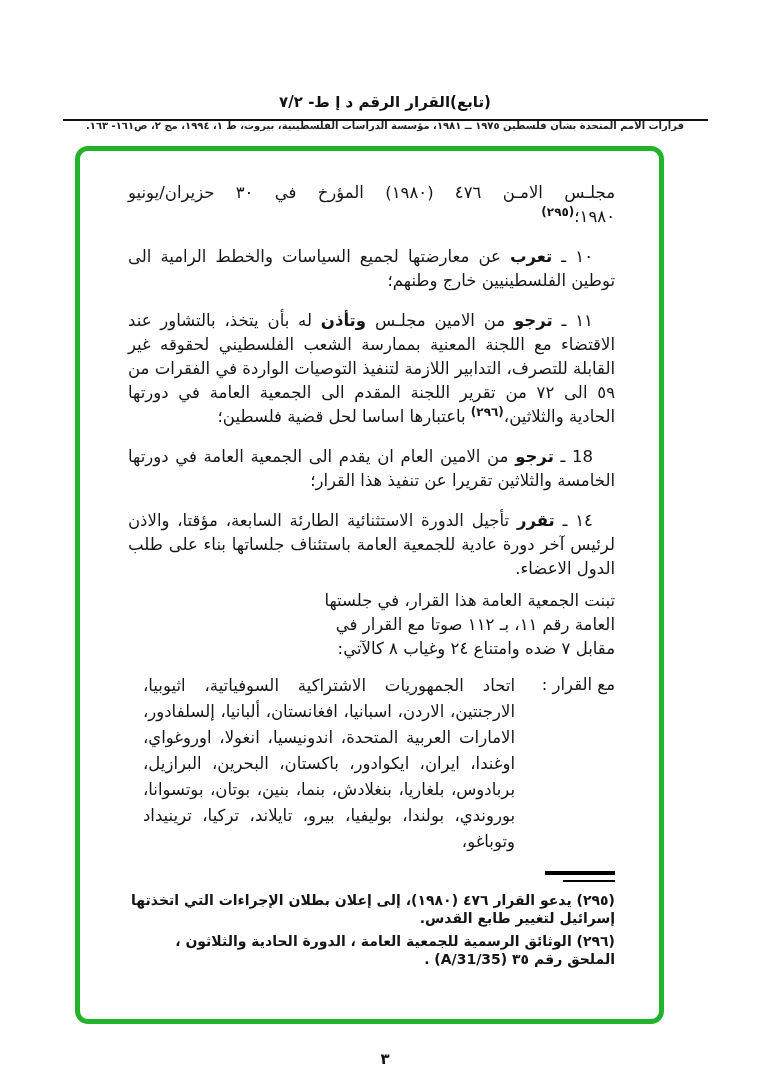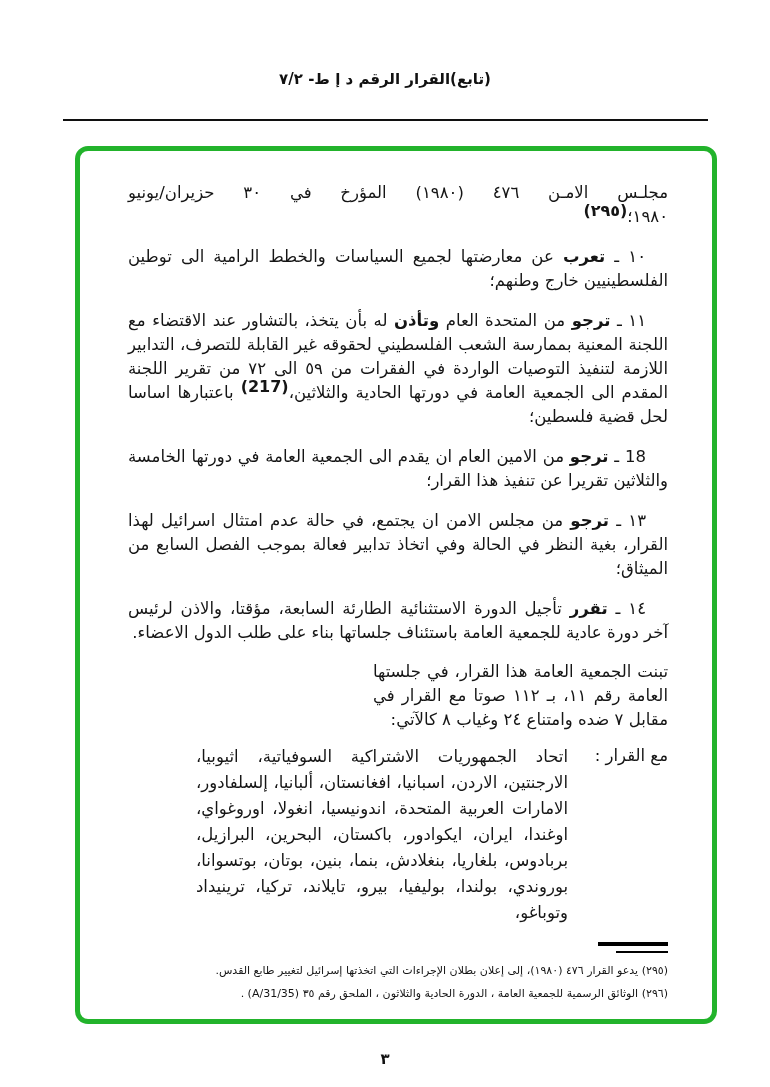--- a/index.html
+++ b/index.html
@@ -3,104 +3,100 @@
 <meta charset="utf-8">
 <style>
   * { margin:0; padding:0; box-sizing:border-box; }
   html,body { background:#ffffff; }
   body {
     width:770px; height:1087px; position:relative; overflow:hidden;
     font-family:"DejaVu Sans", sans-serif; color:#181818;
   }
   
   .page-header { position:absolute; top:70px; left:0; width:770px; text-align:center; direction:rtl; }
-  .header-title { font-size:15px; font-weight:bold; letter-spacing:.3px; color:#111; }
+  .header-title { font-size:15px; font-weight:bold; letter-spacing:.3px; color:#111;margin-top:23px; }
   .header-source { font-size:10px; font-weight:bold; margin-top:9px; color:#222; }
   .header-rule { position:absolute; top:119px; left:63px; width:645px; height:2px; background:#101010; }
 
   
   .scan-frame {
-    position:absolute; left:75px; top:146px; width:642px; height:878px;
+    position:absolute; left:75px; top:146px; width:589px; height:878px;
     border:5px solid #22b32b; border-radius:13px;
     padding:30px 44px 0 48px; direction:rtl; overflow:hidden; background:#fff;
   }
   .doc-body { font-size:16.5px; line-height:24px; text-align:justify; color:#151515; }
 
   .jline { display:block; text-align-last:justify; }
   .iline2 { display:block; }
-  sup.ref { font-size:16px; vertical-align:super; line-height:0; font-weight:bold; }
+  sup.ref { font-size:12px; vertical-align:super; line-height:0; font-weight:bold; }
 
   .clause { margin-top:16px; text-indent:22px; }
   .cnum { font-weight:normal; }
   .lead { font-weight:bold; }
 
   .adoption {
-    margin-top:15px; width:295px; line-height:24px;
+    margin-top:8px; width:295px; text-align:right; line-height:24px;
   }
 
   .vote { display:flex; margin-top:12px; gap:14px; align-items:flex-start; }
   .vote-label { flex:0 0 86px; white-space:nowrap; }
   .vote-countries { width:372px; text-align:justify; line-height:26px; }
 
   .fn-sep { margin-top:16px; }
   .fn-rule { background:#000; }
   .fn-rule-1 { width:70px; height:4px; }
   .fn-rule-2 { width:52px; height:2px; margin-top:5px; }
 
   .footnotes { margin-top:9px; }
-  .footnote { font-size:11px; font-weight:normal; line-height:18px; text-align:right; margin-top:5px; color:#141414; }
+  .footnote { font-size:14px; font-weight:bold; line-height:18px; text-align:right; margin-top:5px; color:#141414; }
 
   
   .page-number {
     position:absolute; top:1050px; left:0; width:770px; text-align:center;
     font-size:15px; font-weight:bold; color:#111;
   }
 </style>
 </head>
 <body>
 
 <header class="page-header">
   <div class="header-title">(تابع)القرار الرقم  د إ ط-  ٧/٢</div>
+  <div class="header-source">قرارات الأمم المتحدة بشأن فلسطين ١٩٧٥ ــ ١٩٨١، مؤسسة الدراسات الفلسطينية، بيروت، ط ١، ١٩٩٤، مج ٢، ص١٦١- ١٦٣.</div>
 </header>
 <div class="header-rule"></div>
 
 <section class="scan-frame">
   <div class="doc-body">
 
     <p class="intro">
       <span class="jline">مجلـس الامـن ٤٧٦ (١٩٨٠) المؤرخ في ٣٠ حزيران/يونيو</span>
       <span class="iline2"><span>١٩٨٠؛</span><sup class="ref">(٢٩٥)</sup></span>
     </p>
 
     <p class="clause">
       <span class="cnum">١٠ ـ</span>
       <b class="lead">تعرب</b>
       <span>عن معارضتها لجميع السياسات والخطط الرامية الى توطين الفلسطينيين خارج وطنهم؛</span>
     </p>
 
     <p class="clause">
       <span class="cnum">١١ ـ</span>
       <b class="lead">ترجو</b>
-      <span>من المتحدة العام</span>
+      <span>من الامين مجلـس</span>
       <b class="lead">وتأذن</b>
-      <span>له بأن يتخذ، بالتشاور عند الاقتضاء مع اللجنة المعنية بممارسة الشعب الفلسطيني لحقوقه غير القابلة للتصرف، التدابير اللازمة لتنفيذ التوصيات الواردة في الفقرات من ٥٩ الى ٧٢ من تقرير اللجنة المقدم الى الجمعية العامة في دورتها الحادية والثلاثين،</span><sup class="ref">(217)</sup>
+      <span>له بأن يتخذ، بالتشاور عند الاقتضاء مع اللجنة المعنية بممارسة الشعب الفلسطيني لحقوقه غير القابلة للتصرف، التدابير اللازمة لتنفيذ التوصيات الواردة في الفقرات من ٥٩ الى ٧٢ من تقرير اللجنة المقدم الى الجمعية العامة في دورتها الحادية والثلاثين،</span><sup class="ref">(٢٩٦)</sup>
       <span>باعتبارها اساسا لحل قضية فلسطين؛</span>
     </p>
 
     <p class="clause">
       <span class="cnum">18 ـ</span>
       <b class="lead">ترجو</b>
       <span>من الامين العام ان يقدم الى الجمعية العامة في دورتها الخامسة والثلاثين تقريرا عن تنفيذ هذا القرار؛</span>
     </p>
 
-    <p class="clause">
-      <span class="cnum">١٣ ـ</span>
-      <b class="lead">ترجو</b>
-      <span>من مجلس الامن ان يجتمع، في حالة عدم امتثال اسرائيل لهذا القرار، بغية النظر في الحالة وفي اتخاذ تدابير فعالة بموجب الفصل السابع من الميثاق؛</span>
-    </p>
 
     <p class="clause">
       <span class="cnum">١٤ ـ</span>
       <b class="lead">تقرر</b>
       <span>تأجيل الدورة الاستثنائية الطارئة السابعة، مؤقتا، والاذن لرئيس آخر دورة عادية للجمعية العامة باستئناف جلساتها بناء على طلب الدول الاعضاء.</span>
     </p>
 
     <p class="adoption">تبنت الجمعية العامة هذا القرار، في جلستها العامة رقم ١١، بـ ١١٢ صوتا مع القرار في مقابل ٧ ضده وامتناع ٢٤ وغياب ٨ كالآتي:</p>
 
     <div class="vote">

